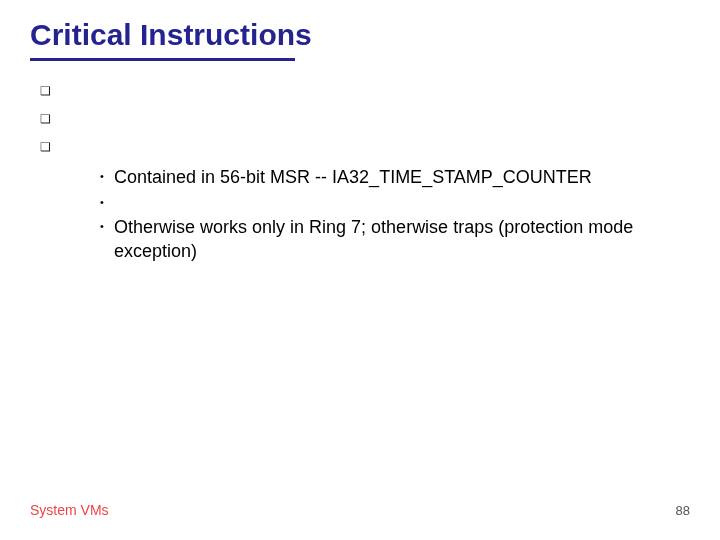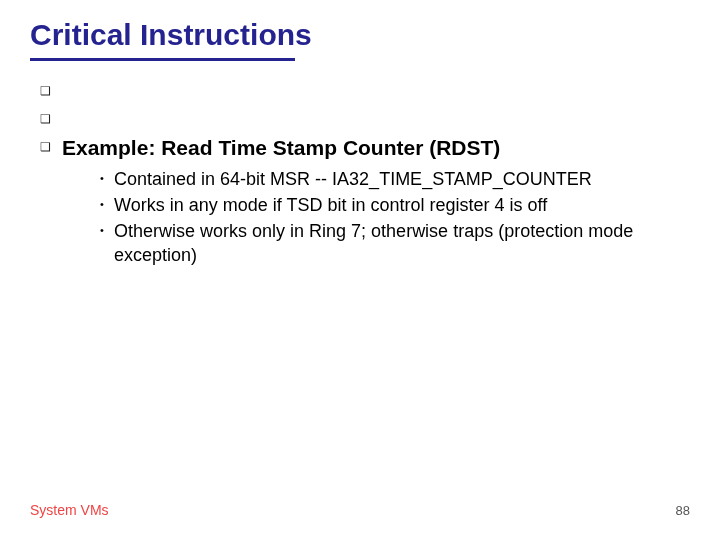--- a/index.html
+++ b/index.html
@@ -101,31 +101,29 @@
   <div class="content">
 
     <div class="lvl1">
       <span class="bullet">❑</span>
     </div>
     <div class="lvl1">
       <span class="bullet">❑</span>
     </div>
     <div class="lvl1">
       <span class="bullet">❑</span>
-      <span class="text">Example: Read Time Stamp Counter (RDST)</span>
     </div>
 
     <div class="sublist">
       <div class="lvl2">
         <span class="dot">•</span>
-        <span class="text">Contained in 64-bit MSR --  IA32_TIME_STAMP_COUNTER</span>
+        <span class="text">Contained in 56-bit MSR --  IA32_TIME_STAMP_COUNTER</span>
       </div>
       <div class="lvl2">
         <span class="dot">•</span>
-        <span class="text">Works in any mode if TSD bit in control register 4 is off</span>
       </div>
       <div class="lvl2">
         <span class="dot">•</span>
         <span class="text">Otherwise works only in Ring 7; otherwise traps (protection mode exception)</span>
       </div>
     </div>
 
   </div>
 
   <div class="footer-left">System VMs</div>

